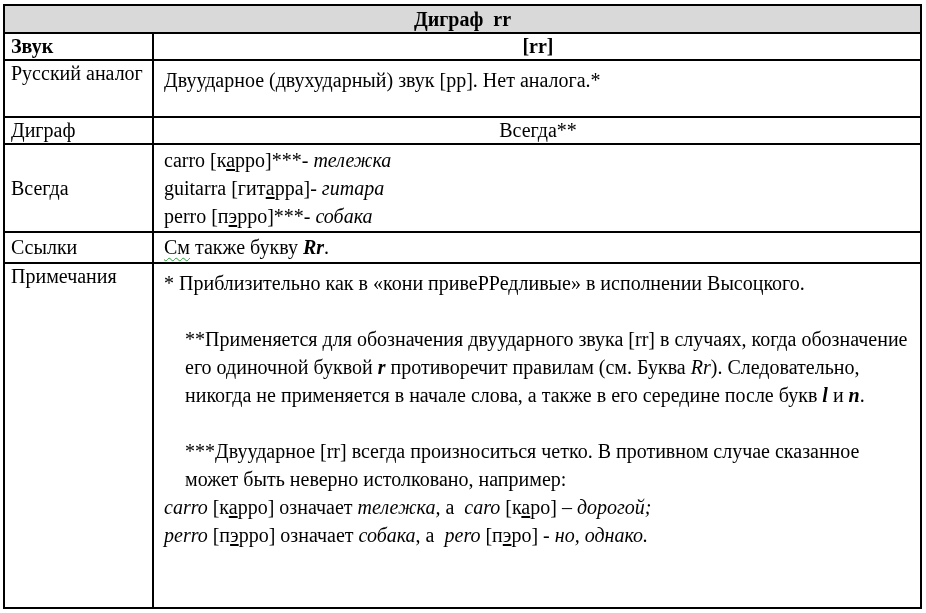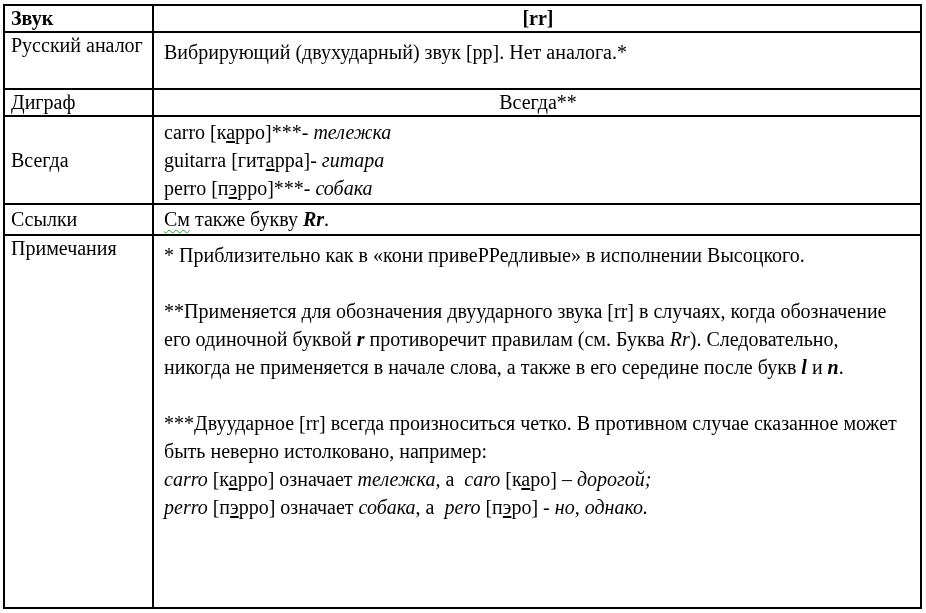--- a/index.html
+++ b/index.html
@@ -43,42 +43,45 @@
   tr.r-links{height:31px;}
   .label-bold{font-weight:bold;}
   td.v-center{text-align:center;}
   td.v-bold{font-weight:bold;}
   td.top{vertical-align:top;}
   td.value{padding-left:10px;padding-right:8px;}
   td.v-analog{vertical-align:top;padding-top:5px;line-height:28px;}
   .ex-lines .line{line-height:28px;}
   .notes{padding-top:5px;}
   .notes .para{line-height:28px;margin:0;}
-  .notes .para.gap{margin-top:28px;}
+  .notes .para.gap{margin-top:28px;margin-left:21px;}
   .s-i{font-style:italic;}
   .s-bi{font-weight:bold;font-style:italic;}
   .s-u{text-decoration:underline;text-underline-offset:2px;}
   .s-wavy{text-decoration:underline wavy var(--wavy,#2e9e3e);text-decoration-thickness:1px;text-underline-offset:3px;}
 </style>
 </head>
 <body>
 
 <table class="digraph">
   <colgroup>
       <col class="c1">
       <col class="c2">
     </colgroup>
   <tbody>
+      <tr>
+    <th class="title-cell" colspan="2">Диграф  rr</th>
+  </tr>
   <tr class="r-sound">
     <td class="label-bold">Звук</td>
     <td class="value v-center v-bold">[rr]</td>
   </tr>
   <tr class="r-analog">
     <td class="top">Русский аналог</td>
-    <td class="value v-analog">Вибрирующий (двухударный) звук [рр]. Нет аналога.*</td>
+    <td class="value v-analog">Двуударное (двухударный) звук [рр]. Нет аналога.*</td>
   </tr>
   <tr class="r-when">
     <td>Диграф</td>
     <td class="value v-center">Всегда**</td>
   </tr>
   <tr class="r-examples">
     <td>Всегда</td>
     <td class="value ex-lines"><div class="line"><span>carro [к</span><span class="s-u">а</span><span>рро]***- </span><span class="s-i">тележка</span></div><div class="line"><span>guitarra [гит</span><span class="s-u">а</span><span>рра]- </span><span class="s-i">гитара</span></div><div class="line"><span>perro [п</span><span class="s-u">э</span><span>рро]***- </span><span class="s-i">собака</span></div></td>
   </tr>
   <tr class="r-links">

